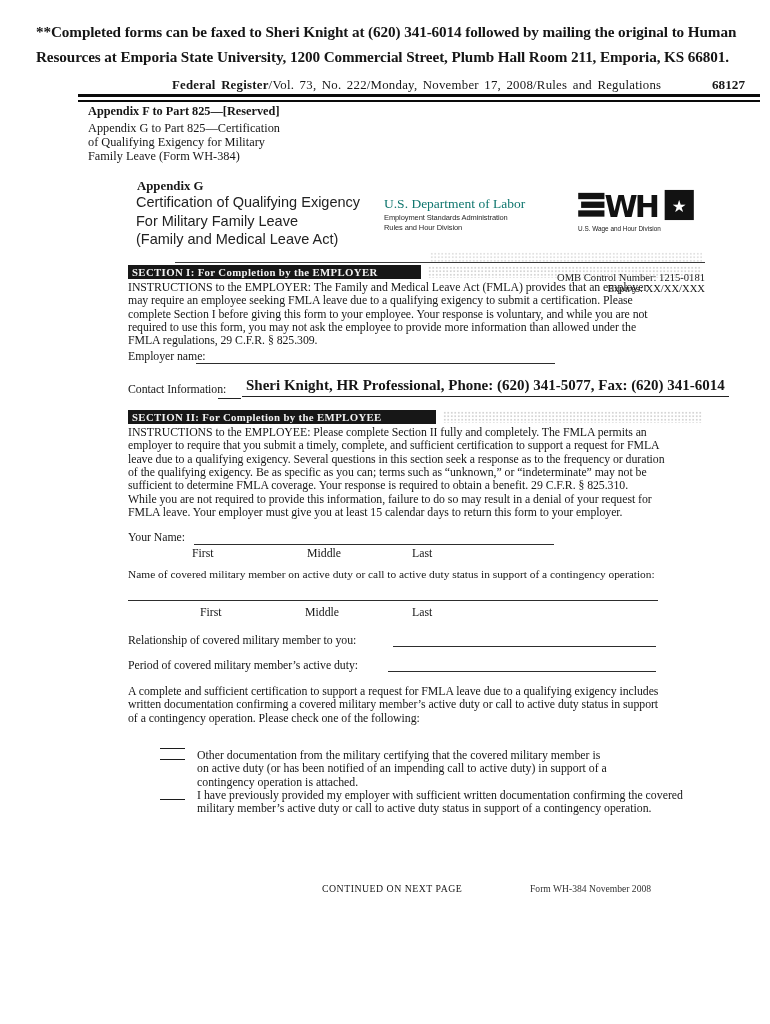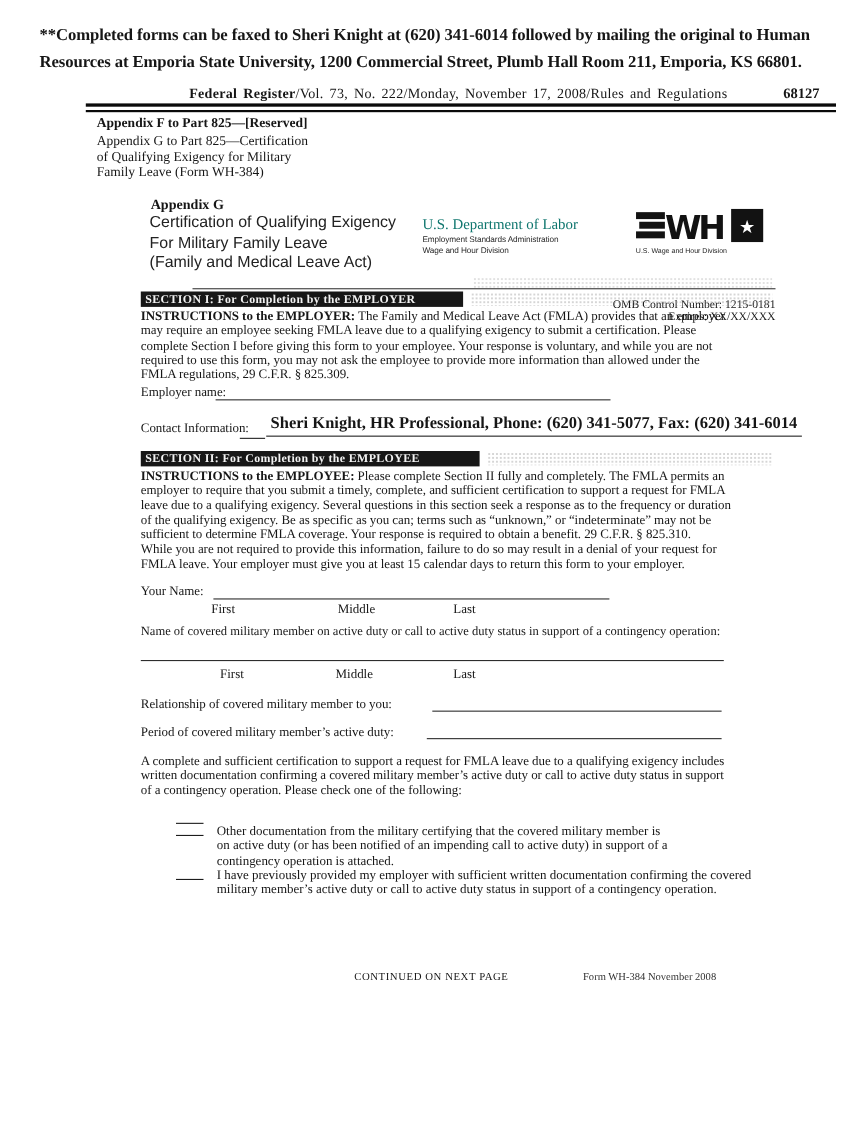--- a/index.html
+++ b/index.html
@@ -48,21 +48,21 @@
   .bar2 { left:128px; top:410px; width:308px; }
   .stipple { background-image:radial-gradient(#9a9a9a 0.7px, transparent 0.8px);
              background-size:3.5px 3.5px; opacity:0.42; }
   .st1 { left:428px; top:266px; width:274px; height:12px; }
   .st1b{ left:430px; top:252px; width:272px; height:10px; opacity:0.3; }
   .st2 { left:443px; top:411px; width:259px; height:12px; }
 
   .body-text { font-size:11.8px; line-height:13.35px; letter-spacing:-0.05px; }
   .instr1 { left:128px; top:281px; width:650px; }
   .instr2 { left:128px; top:426px; width:660px; }
-  .instr-lead { font-weight:bold; }
+  .instr-lead { font-weight:normal; }
 
   .employer-value { left:243px; top:339px; font-size:16.5px; }
   .employer-label { left:128px; top:350px; }
   .employer-line  { left:196px; top:347px; width:359px; height:17px; border-bottom:1.3px solid #2d2d2d; }
 
   .contact-label { left:128px; top:383px; }
   .contact-blank { left:218px; top:384px; width:23px; height:15px; border-bottom:1.3px solid #222; }
   .contact-value { left:242px; top:377px; font-size:15px; font-weight:bold;
                    border-bottom:1.3px solid #222; padding:0 4px 2px 4px; }
 
@@ -107,21 +107,21 @@
 of Qualifying Exigency for Military
 Family Leave (Form WH-384)</div>
 
   <div class="abs form-appendix">Appendix G</div>
   <div class="abs form-title pre">Certification of Qualifying Exigency
 For Military Family Leave
 (Family and Medical Leave Act)</div>
 
   <div class="abs dol-name">U.S. Department of Labor</div>
   <div class="abs dol-sub dol-sub1">Employment Standards Administration</div>
-  <div class="abs dol-sub dol-sub2">Wage and Hour Division</div>
+  <div class="abs dol-sub dol-sub2">Rules and Hour Division</div>
 
   <div class="abs whd-logo">
     <svg width="117" height="34" viewBox="0 0 120 35">
       <rect x="0" y="5" width="27" height="6.5" fill="#121212"></rect>
       <rect x="3" y="14" width="24" height="6.5" fill="#121212"></rect>
       <rect x="0" y="23" width="27" height="6.5" fill="#121212"></rect>
       <text x="27" y="30" font-family="DejaVu Sans, sans-serif" font-weight="bold" font-size="31" letter-spacing="-3" fill="#121212">WH</text>
       <rect x="89" y="2" width="30" height="31" fill="#121212"></rect>
       <text x="104" y="24.5" text-anchor="middle" font-size="17" fill="#ffffff">★</text>
     </svg>

